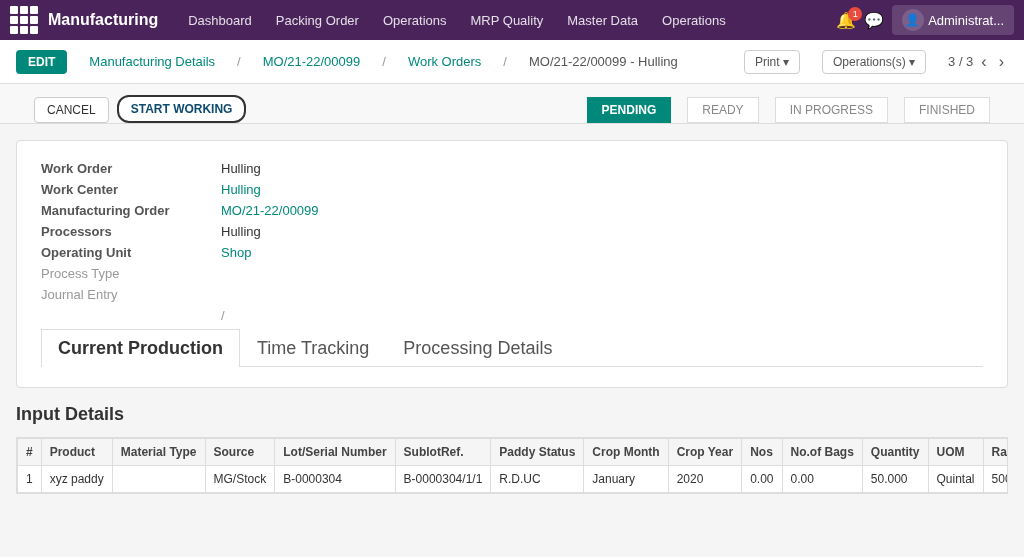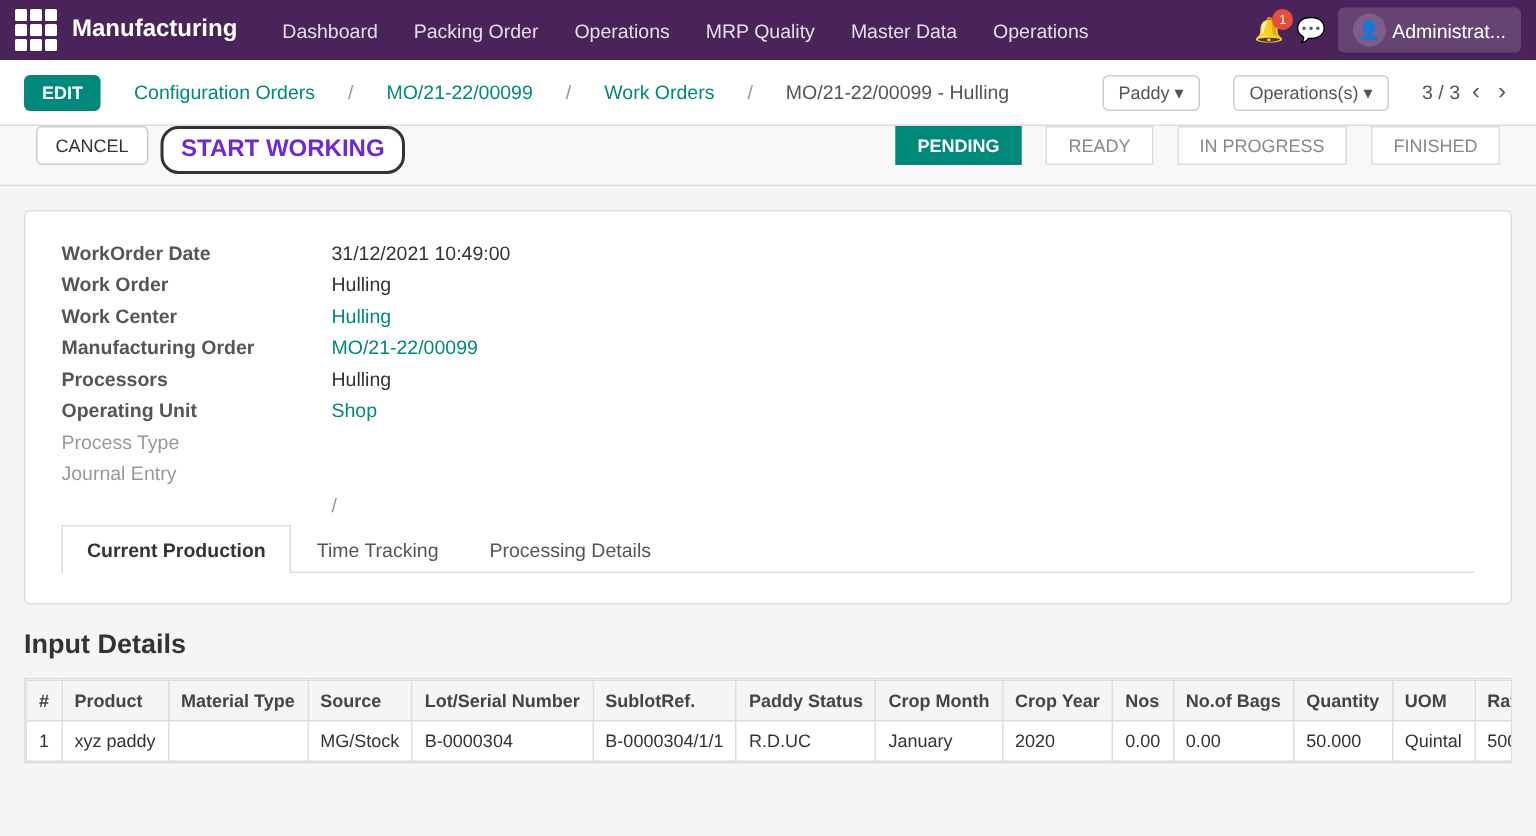--- a/index.html
+++ b/index.html
@@ -143,44 +143,44 @@
       cursor: pointer;
       font-size: 16px;
       color: #555;
       padding: 0 4px;
     }
 
     
     .action-bar {
       background: #f8f8f8;
       border-bottom: 1px solid #ddd;
-      padding: 0 24px;
+      padding: 0 34px;
       height: 40px;
       display: flex;
-      align-items: flex-start;
+      align-items: flex-end;
       gap: 8px;
     }
     .cancel-btn {
       background: white;
       border: 1px solid #ccc;
       border-radius: 4px;
       padding: 5px 12px;
       font-size: 12px;
       cursor: pointer;
       color: #333;
     }
     .start-working-btn {
       background: white;
       border: 2px solid #333;
       border-radius: 12px;
       padding: 5px 12px;
-      font-size: 16px;
-      font-weight: bold;
-      cursor: pointer;
-      color: #6d28d9;
+      font-size: 12px;
+      font-weight: bold;
+      cursor: pointer;
+      color: #0c4a6e;
     }
     .status-bar {
       margin-left: auto;
       display: flex;
       align-items: center;
       gap: 16px;
     }
     .status-item {
       padding: 5px 14px;
       font-size: 12px;
@@ -228,21 +228,21 @@
     .form-value.muted { color: #999; }
 
     
     .tabs {
       display: flex;
       border-bottom: 1px solid #ddd;
       margin-bottom: 0;
     }
     .tab {
       padding: 8px 16px;
-      font-size: 13px;
+      font-size: 18px;
       cursor: pointer;
       border: 1px solid transparent;
       border-bottom: none;
       margin-bottom: -1px;
       color: #555;
     }
     .tab.active {
       background: white;
       border-color: #ddd;
       color: #333;
@@ -318,29 +318,29 @@
     <button class="icon-btn">💬</button>
     <button class="admin-btn">
       <span class="admin-avatar">👤</span>
       <span>Administrat...</span>
     </button>
   </div>
 </div>
 
 <div class="breadcrumb-bar">
   <button class="edit-btn">EDIT</button>
-  <span class="breadcrumb-link">Configuration Orders</span>
+  <span class="breadcrumb-link">Manufacturing Details</span>
   <span class="breadcrumb-sep">/</span>
   <span class="breadcrumb-link">MO/21-22/00099</span>
   <span class="breadcrumb-sep">/</span>
   <span class="breadcrumb-link">Work Orders</span>
   <span class="breadcrumb-sep">/</span>
   <span class="breadcrumb-current">MO/21-22/00099 - Hulling</span>
   <div class="bc-spacer"></div>
-  <button class="print-btn">Paddy ▾</button>
+  <button class="print-btn">Print ▾</button>
   <button class="attach-btn">Operations(s) ▾</button>
   <div class="record-nav">
     <span>3 / 3</span>
     <button>‹</button>
     <button>›</button>
   </div>
 </div>
 
 <div class="action-bar">
   <button class="cancel-btn">CANCEL</button>
@@ -349,24 +349,20 @@
     <div class="status-item active">PENDING</div>
     <div class="status-item">READY</div>
     <div class="status-item">IN PROGRESS</div>
     <div class="status-item">FINISHED</div>
   </div>
 </div>
 
 <div class="main-content">
   <div class="form-card">
 
-    <div class="form-row">
-      <div class="form-label">WorkOrder Date</div>
-      <div class="form-value">31/12/2021 10:49:00</div>
-    </div>
     <div class="form-row">
       <div class="form-label">Work Order</div>
       <div class="form-value">Hulling</div>
     </div>
     <div class="form-row">
       <div class="form-label">Work Center</div>
       <div class="form-value link">Hulling</div>
     </div>
     <div class="form-row">
       <div class="form-label">Manufacturing Order</div>

